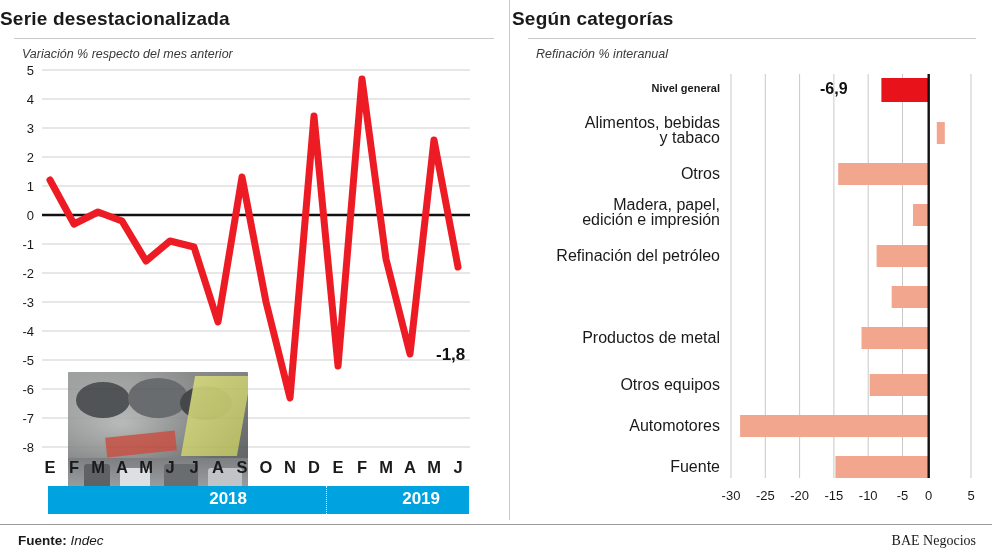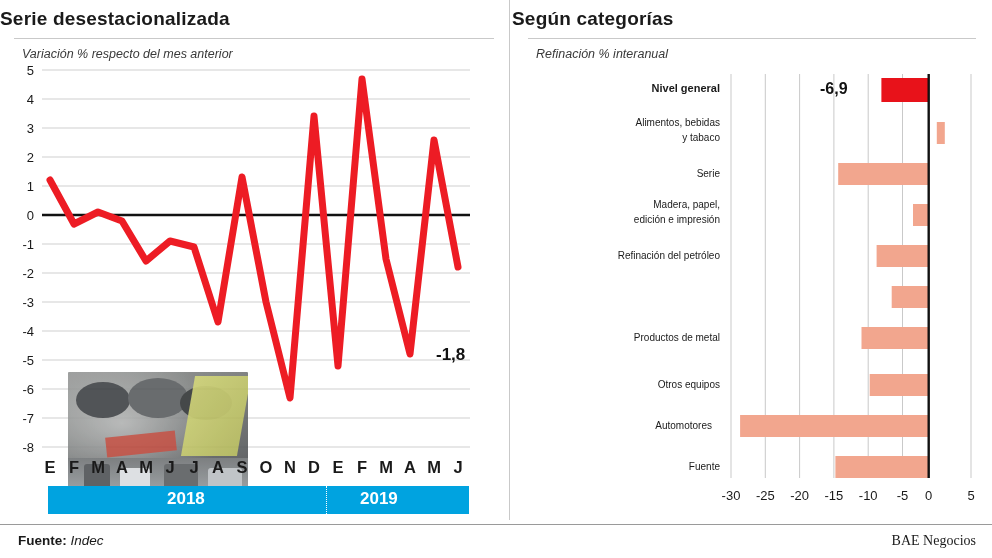--- a/index.html
+++ b/index.html
@@ -92,21 +92,21 @@
     left: 48px; top: 486px;
     width: 421px; height: 28px;
     background: #00a3e0;
   }
   .year-bar .yr {
     position: absolute;
     top: 3px;
     font-size: 17px;
     font-weight: bold;
     color: #ffffff;
-    text-align: left;
+    text-align: right;
     width: 80px;
   }
   .year-bar .tickmark {
     position: absolute;
     top: 0;
     width: 1px;
     height: 28px;
     border-left: 1px dotted #ffffff;
   }
 
@@ -173,21 +173,21 @@
   
   .bar-chart-wrap {
     position: absolute;
     left: 0; top: 70px;
     width: 480px; height: 450px;
   }
   .cat-label {
     position: absolute;
     right: 0;
     text-align: right;
-    font-size: 10px;
+    font-size: 16px;
     line-height: 15px;
     color: #1a1a1a;
   }
   .cat-label.bold { font-weight: bold; font-size: 11px; }
 
   .bc-svg { position: absolute; left: 0; top: 0; }
 
   .value-label {
     position: absolute;
     font-size: 16px;
@@ -359,26 +359,26 @@
           <text x="321.9" y="430">-15</text>
           <text x="356.2" y="430">-10</text>
           <text x="390.5" y="430">-5</text>
           <text x="416.7" y="430">0</text>
           <text x="459.0" y="430">5</text>
         </g>
       </svg>
 
       <div class="cat-label bold" style="top:11px; width:200px; right:272px;">Nivel general</div>
       <div class="cat-label" style="top:45px; width:200px; right:272px;">Alimentos, bebidas<br>y tabaco</div>
-      <div class="cat-label" style="top:96px; width:200px; right:272px;">Serie</div>
+      <div class="cat-label" style="top:96px; width:200px; right:272px;">Otros</div>
       <div class="cat-label" style="top:127px; width:210px; right:272px;">Madera, papel,<br>edición e impresión</div>
       <div class="cat-label" style="top:178px; width:230px; right:272px;">Refinación del petróleo</div>
       <div class="cat-label" style="top:260px; width:230px; right:272px;">Productos de metal</div>
       <div class="cat-label" style="top:307px; width:220px; right:272px;">Otros equipos</div>
-      <div class="cat-label" style="top:348px; width:220px; right:280px;">Automotores</div>
+      <div class="cat-label" style="top:348px; width:220px; right:272px;">Automotores</div>
       <div class="cat-label" style="top:389px; width:220px; right:272px;">Fuente</div>
 
       <div class="value-label" style="left:308px; top:10px;">-6,9</div>
     </div>
   </div>
 
   <div class="footer-rule"></div>
   <div class="footer">
     <div class="source">
       <b>Fuente:</b>

